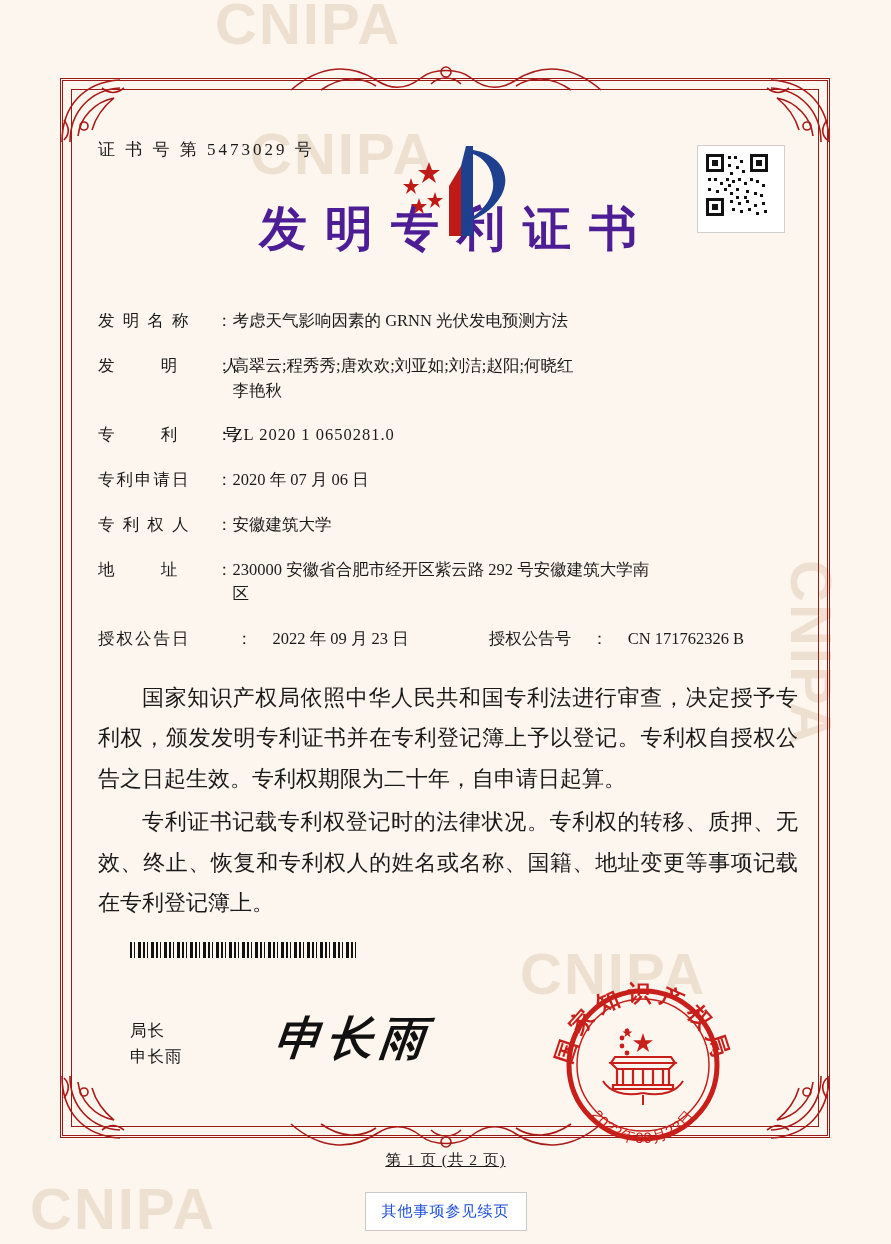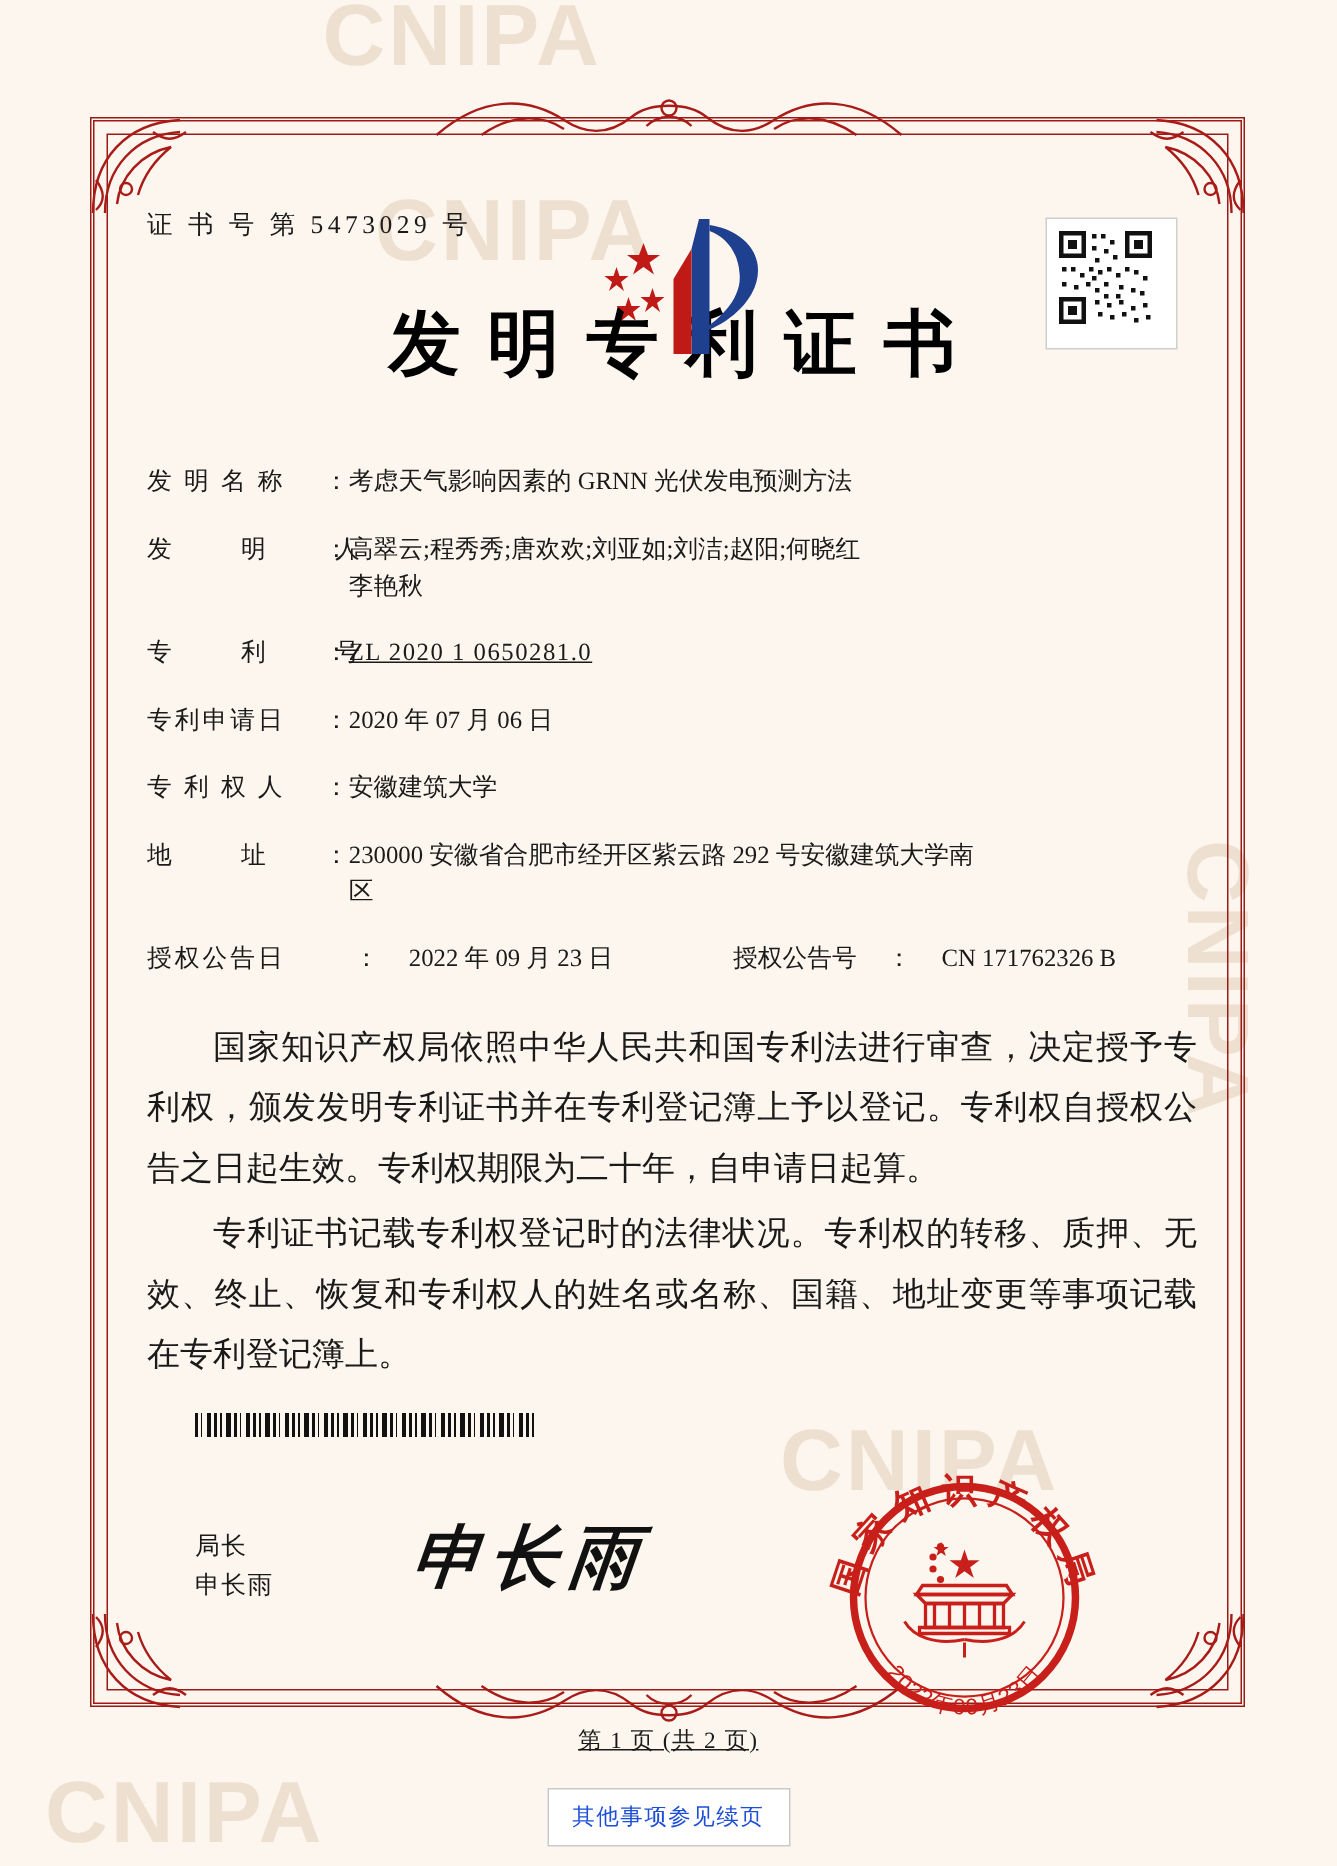--- a/index.html
+++ b/index.html
@@ -102,21 +102,21 @@
     outline: 1px solid #cfcfcf;
     background: #fff;
   }
 
   .main-title {
     text-align: center;
     font-size: 48px;
     font-weight: bold;
     letter-spacing: 18px;
     margin: 36px 0 0 18px;
-    color: #000000;
+    color: #4c1d95;
     font-family: "Liberation Serif", serif;
   }
 
   .fields {
     margin-top: 48px;
     font-size: 16.5px;
     line-height: 1.5;
   }
   .field-row {
     display: flex;
@@ -129,21 +129,21 @@
   }
   .lbl-sp2 { letter-spacing: 2px; }
   .lbl-sp5 { letter-spacing: 21px; }
   .field-colon {
     flex: 0 0 14px;
   }
   .field-value {
     flex: 1;
     word-break: break-all;
   }
-  .mono-num { font-family: "Liberation Serif", serif; letter-spacing: 1px; text-decoration: underline; }
+  .mono-num { font-family: "Liberation Serif", serif; letter-spacing: 1px; }
 
   .two-col {
     display: flex;
     gap: 20px;
   }
   .two-col .second-label {
     margin-left: 60px;
     white-space: nowrap;
   }
 

